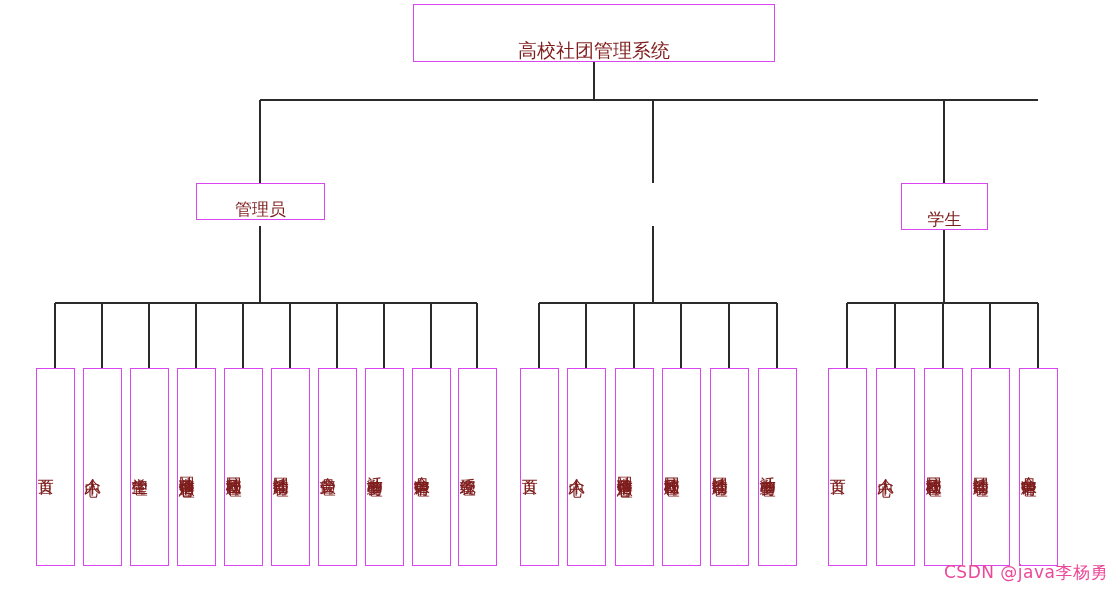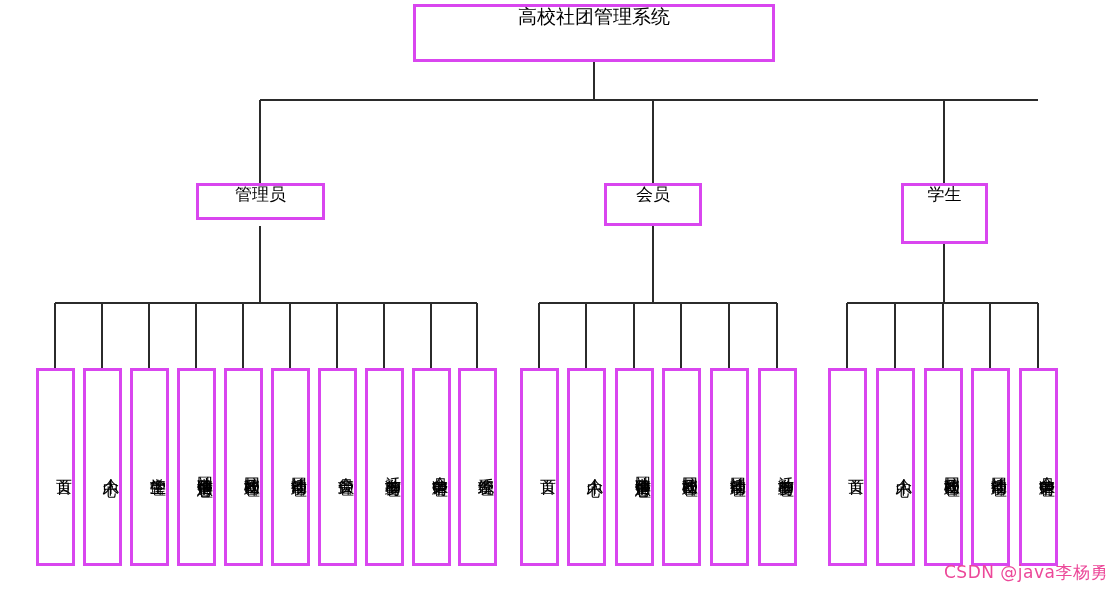--- a/index.html
+++ b/index.html
@@ -22,26 +22,26 @@
     position: absolute;
     left: 0;
     top: 0;
     width: 1116px;
     height: 592px;
     pointer-events: none;
   }
   .node {
     position: absolute;
     box-sizing: border-box;
-    border: 3px solid #d946ef;
+    border: 1px solid #d946ef;
     background: #ffffff;
     display: flex;
-    align-items: flex-start;
+    align-items: flex-end;
     justify-content: center;
-    color: #000000;
+    color: #7f1d1d;
     line-height: 1.04;
   }
   .node-root {
     font-size: 19px;
   }
   .node-role {
     font-size: 17px;
   }
   .node-leaf {
     font-size: 16px;
@@ -115,24 +115,21 @@
     </g>
   </svg>
 
   <div class="node node-root" style="left:413px; top:4px; width:362px; height:58px;">
     <span>高校社团管理系统</span>
   </div>
 
   <div class="node node-role" style="left:196px; top:183px; width:129px; height:37px;">
     <span>管理员</span>
   </div>
-  <div class="node node-role" style="left:604px; top:183px; width:98px; height:43px;">
-    <span>会员</span>
-  </div>
-  <div class="node node-role" style="left:901px; top:183px; width:87px; height:61px;">
+  <div class="node node-role" style="left:901px; top:183px; width:87px; height:47px;">
     <span>学生</span>
   </div>
 
   <div class="node node-leaf" style="left:36px; top:368px; width:39px; height:198px;">
     <span class="leaf-label">首页</span>
   </div>
   <div class="node node-leaf" style="left:83px; top:368px; width:39px; height:198px;">
     <span class="leaf-label">个人中心</span>
   </div>
   <div class="node node-leaf" style="left:130px; top:368px; width:39px; height:198px;">

